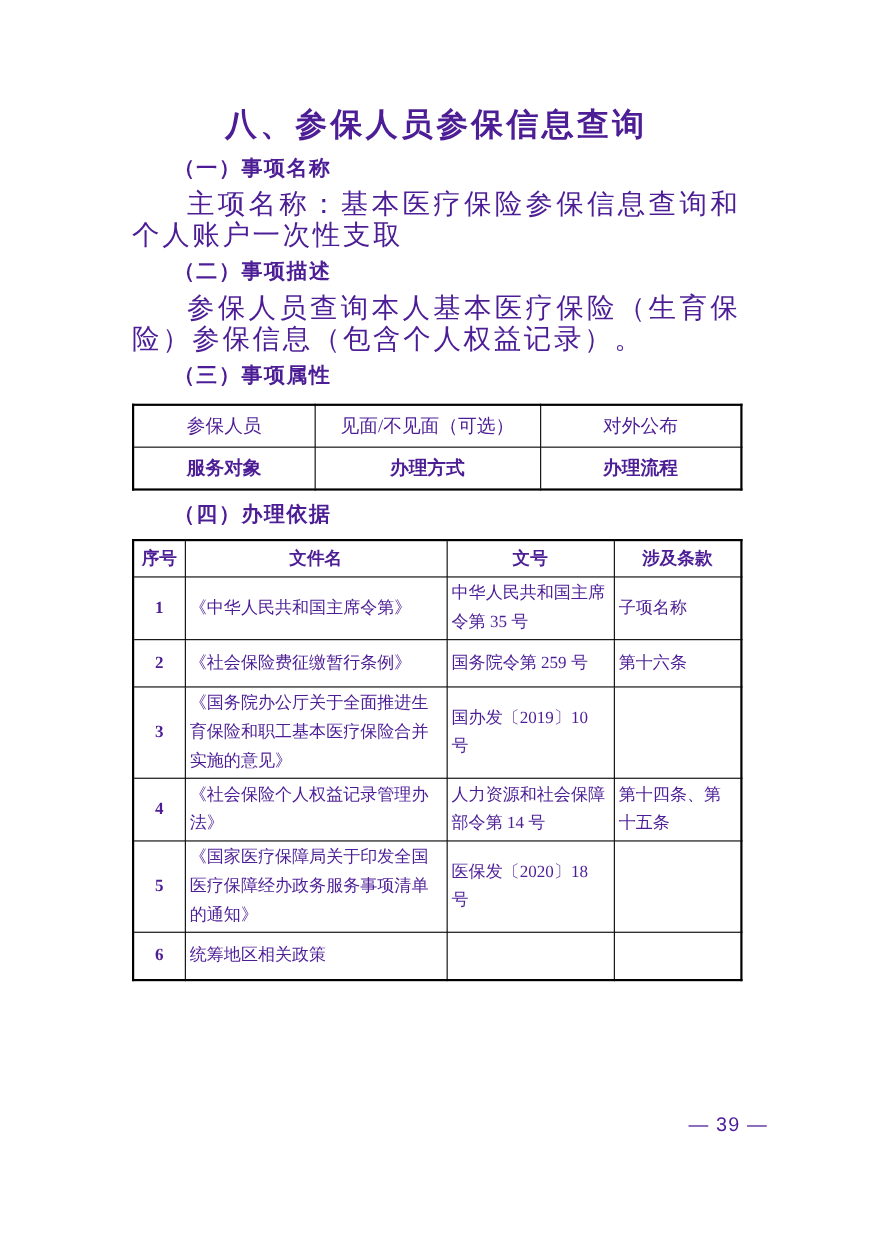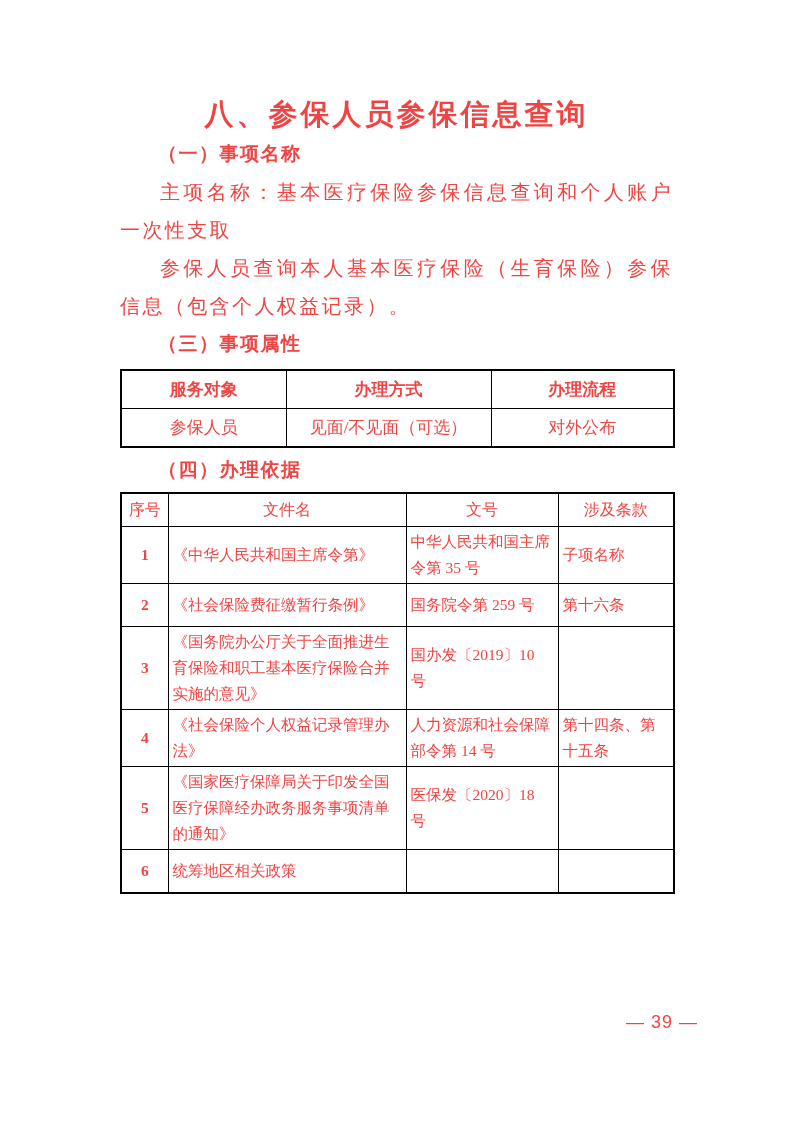--- a/index.html
+++ b/index.html
@@ -3,21 +3,21 @@
 <meta charset="utf-8">
 <style>
   html, body { margin: 0; padding: 0; background: #e8e8e8; }
   .page {
     position: relative;
     width: 793px;
     height: 1122px;
     margin: 0 auto;
     background: #ffffff;
     font-family: "Liberation Serif", serif;
-    color: #ef4444;
+    color: #4c1d95;
     overflow: hidden;
   }
   .content {
     position: absolute;
     left: 120px;
     top: 0;
     width: 553px;
   }
   .doc-title {
     margin: 93px 0 0 0;
@@ -33,22 +33,22 @@
     margin: 0;
     font-size: 19px;
     font-weight: bold;
     line-height: 38px;
     text-indent: 2em;
     letter-spacing: 1.5px;
   }
   .sec-heading.first { }
   .para {
     margin: 0;
-    font-size: 20px;
-    line-height: 38px;
+    font-size: 25px;
+    line-height: 28px;
     text-indent: 2em;
     text-align: justify;
     letter-spacing: 2.4px;
   }
   table {
     border-collapse: collapse;
     table-layout: fixed;
     width: 553px;
     border: 2px solid #000;
     letter-spacing: 0;
@@ -65,21 +65,21 @@
     text-align: center;
     font-size: 17px;
     padding: 0 2px;
   }
   .attr-table th { font-weight: bold; }
   .heading-basis { margin-top: 4px; font-family: Liberation Mono, monospace; }
   .basis-table { margin-top: 2px; }
   .basis-table th {
     height: 32px;
     text-align: center;
-    font-weight: normal;
+    font-weight: bold;
     font-size: 16px;
     padding: 0 2px;
   }
   .basis-table td {
     font-size: 15.5px;
     line-height: 26px;
     padding: 2px 4px;
     height: 38px;
   }
   .basis-table td.c-idx {
@@ -102,40 +102,41 @@
 <body>
 
 <div class="page">
   <div class="content">
 
     <h1 class="doc-title">八、参保人员参保信息查询</h1>
 
     <p class="sec-heading first">（一）事项名称</p>
     <p class="para">主项名称：基本医疗保险参保信息查询和个人账户一次性支取</p>
 
+    <p class="sec-heading">（二）事项描述</p>
     <p class="para">参保人员查询本人基本医疗保险（生育保险）参保信息（包含个人权益记录）。</p>
 
     <p class="sec-heading">（三）事项属性</p>
 
     <table class="attr-table">
       <colgroup>
           <col style="width:165px">
           <col style="width:205px">
           <col style="width:183px">
         </colgroup>
       <tbody>
           <tr>
+        <td>参保人员</td>
+        <td>见面/不见面（可选）</td>
+        <td>对外公布</td>
+      </tr>
+      <tr>
         <th>服务对象</th>
         <th>办理方式</th>
         <th>办理流程</th>
-      </tr>
-      <tr>
-        <td>参保人员</td>
-        <td>见面/不见面（可选）</td>
-        <td>对外公布</td>
       </tr>
     </tbody>
       </table>
 
     <p class="sec-heading heading-basis">（四）办理依据</p>
 
     <table class="basis-table">
       <colgroup>
           <col style="width:47px">
           <col style="width:238px">

